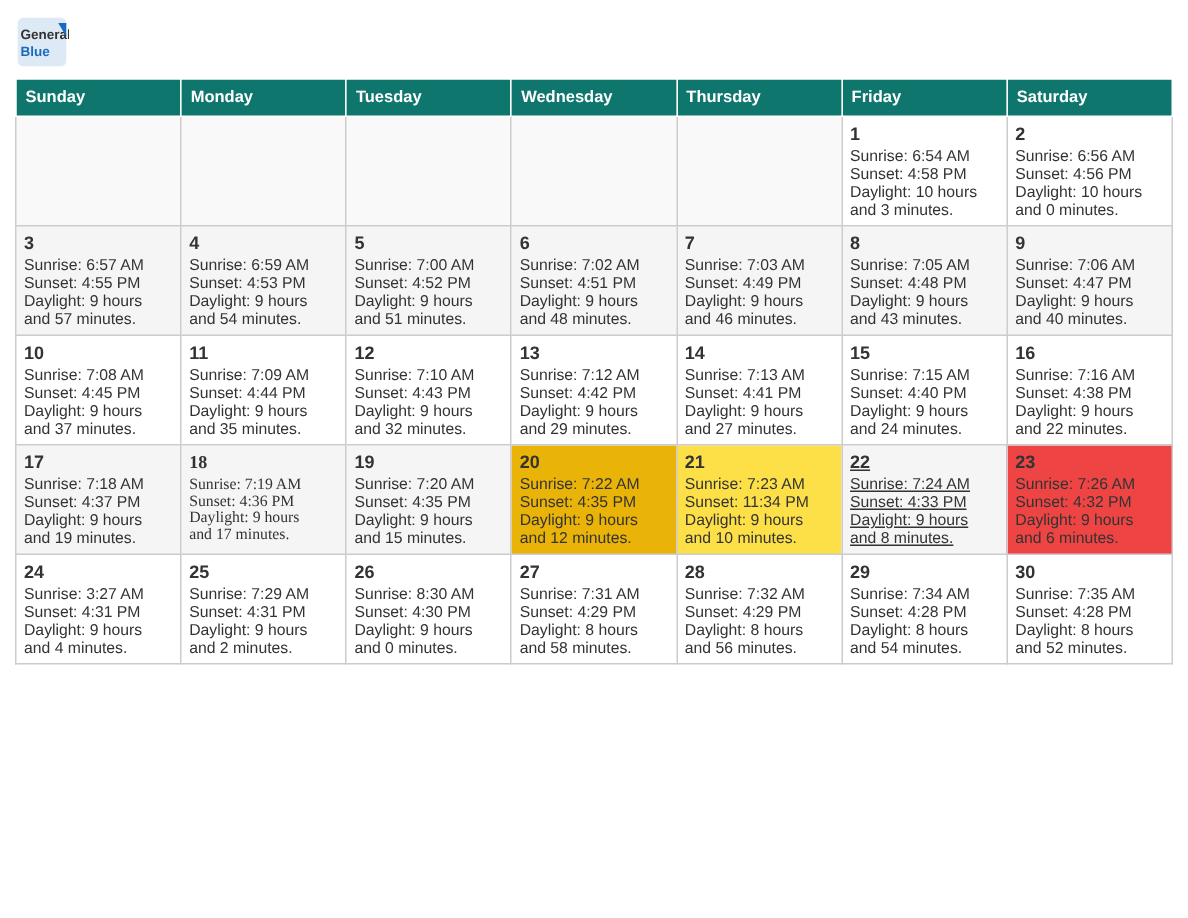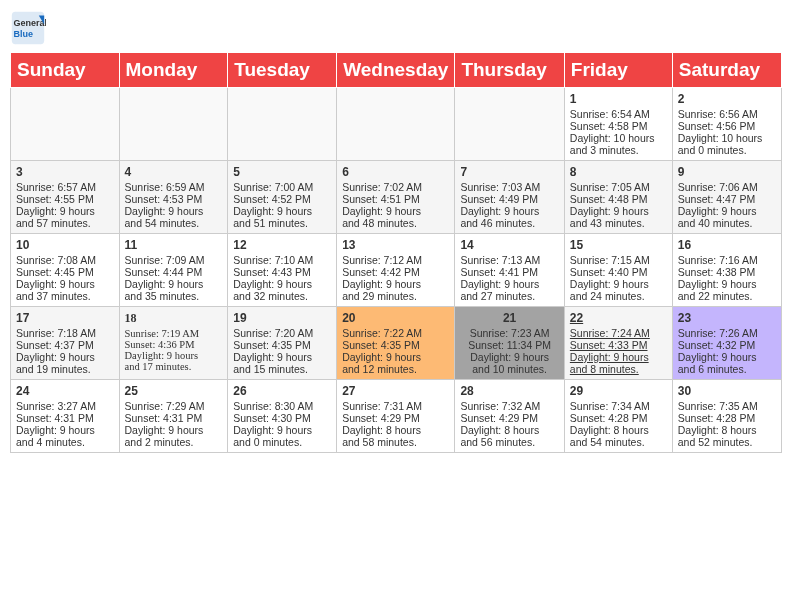--- a/index.html
+++ b/index.html
@@ -28,25 +28,25 @@
       font-size: 15px;
       color: #555;
       margin-top: 2px;
     }
     .calendar {
       width: 100%;
       border-collapse: collapse;
       margin-top: 6px;
     }
     .calendar th {
-      background-color: #ef4444;
+      background-color: #0f766e;
       color: #fff;
       text-align: left;
       padding: 6px 6px;
-      font-size: 19px;
+      font-size: 11px;
       border: 1px solid #fff;
     }
     .calendar td {
       vertical-align: top;
       border: 1px solid #ccc;
       padding: 4px 5px;
       width: 14.28%;
       min-height: 80px;
       font-size: 10.5px;
       color: #333;
@@ -246,42 +246,42 @@
           <div>Daylight: 9 hours</div>
           <div>and 17 minutes.</div>
         </td>
         <td style="background: rgb(245, 245, 245);">
           <span class="day-number">19</span>
           <div>Sunrise: 7:20 AM</div>
           <div>Sunset: 4:35 PM</div>
           <div>Daylight: 9 hours</div>
           <div>and 15 minutes.</div>
         </td>
-        <td style="background: #fdba74;">
+        <td style="background: #eab308;">
           <span class="day-number">20</span>
           <div>Sunrise: 7:22 AM</div>
           <div>Sunset: 4:35 PM</div>
           <div>Daylight: 9 hours</div>
           <div>and 12 minutes.</div>
         </td>
-        <td style="background: #a3a3a3; text-align: center;">
+        <td style="background: #fde047;">
           <span class="day-number">21</span>
           <div>Sunrise: 7:23 AM</div>
           <div>Sunset: 11:34 PM</div>
           <div>Daylight: 9 hours</div>
           <div>and 10 minutes.</div>
         </td>
         <td style="background: rgb(245, 245, 245); text-decoration: underline;">
           <span class="day-number">22</span>
           <div>Sunrise: 7:24 AM</div>
           <div>Sunset: 4:33 PM</div>
           <div>Daylight: 9 hours</div>
           <div>and 8 minutes.</div>
         </td>
-        <td style="background: #c4b5fd;">
+        <td style="background: #ef4444;">
           <span class="day-number">23</span>
           <div>Sunrise: 7:26 AM</div>
           <div>Sunset: 4:32 PM</div>
           <div>Daylight: 9 hours</div>
           <div>and 6 minutes.</div>
         </td>
       </tr>
       <tr>
         <td>
           <span class="day-number">24</span>

